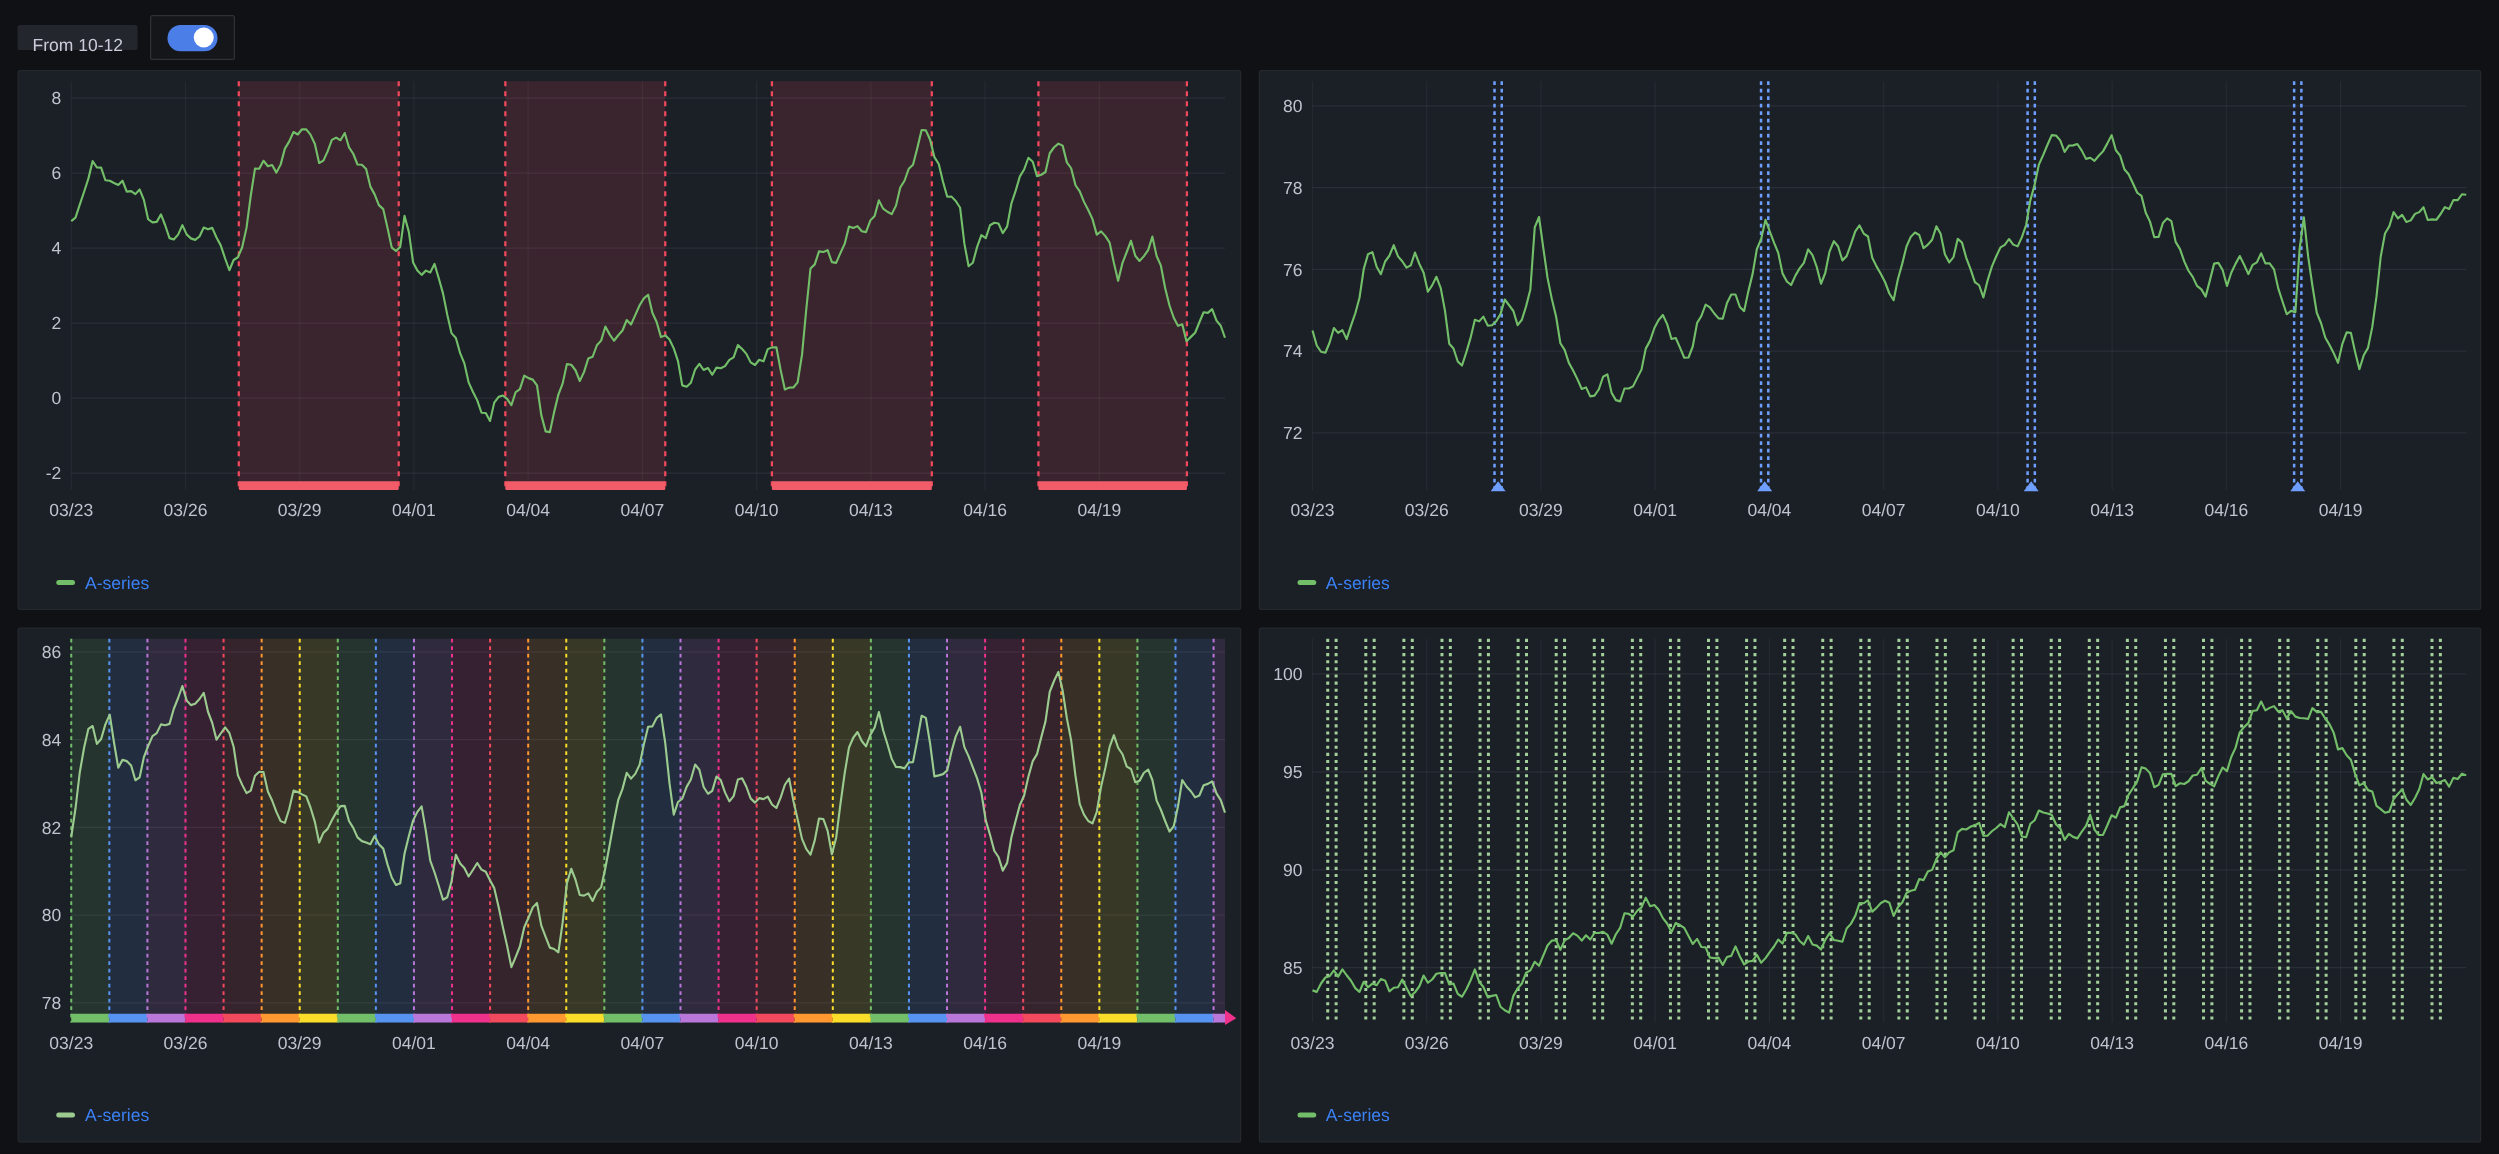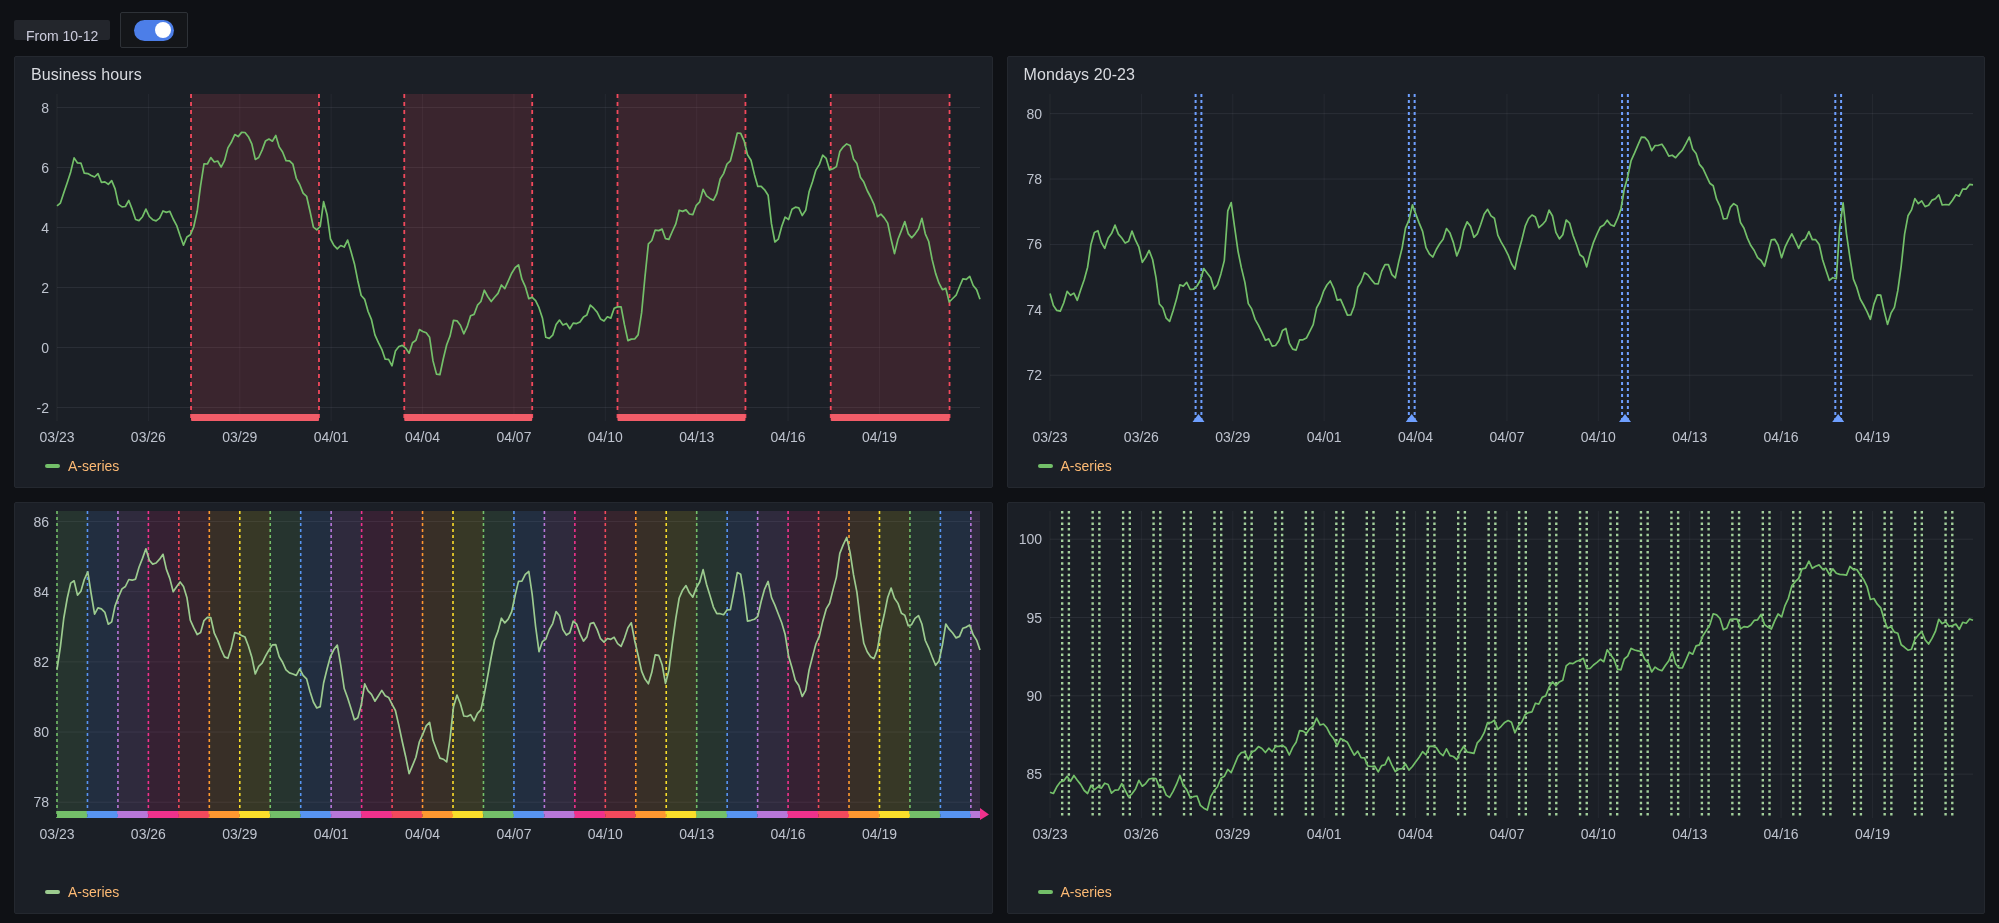--- a/index.html
+++ b/index.html
@@ -9,41 +9,38 @@
   .toggle-box{width:66px;height:34px;border:1px solid #2E3237;border-radius:2px;background:#141619;display:flex;align-items:center;justify-content:center;}
   .toggle-pill{width:40px;height:21px;border-radius:11px;background:#4C7EE8;position:relative;cursor:pointer;}
   .toggle-knob{position:absolute;top:2.5px;right:3px;width:16px;height:16px;border-radius:50%;background:#FFFFFF;}
   .grid{display:grid;grid-template-columns:1fr 1fr;grid-template-rows:432px 412px;gap:14px;padding:0 14px 14px 14px;}
   .panel{background:#1B1F26;border:1px solid #24282F;border-radius:2px;display:flex;flex-direction:column;min-width:0;}
   .panel-header{padding:9px 16px 2px 16px;}
   .panel-header h2{margin:0;font-size:16px;font-weight:500;color:#D9DBE0;letter-spacing:.1px;}
   .chart-wrap{flex:1 1 auto;min-height:0;position:relative;}
   .chart-wrap svg{position:absolute;left:0;top:0;}
   svg text{font-family:"Liberation Sans",sans-serif;font-size:14px;fill:#BEC3CE;}
-  .legend{height:30px;display:flex;align-items:center;gap:8px;padding:0 16px 6px 30px;font-size:14px;color:#fdba74;}
+  .legend{height:30px;display:flex;align-items:center;gap:8px;padding:0 16px 6px 30px;font-size:14px;color:#3b82f6;}
   .legend-marker{display:inline-block;width:15px;height:4px;border-radius:2px;background:#73BF69;}
 </style>
 </head>
 <body>
 
 <div class="page">
   <div class="toolbar">
     <div class="chip">From 10-12</div>
     <div class="toggle-box">
       <div class="toggle-pill" style="background: rgb(76, 126, 232);">
         <div class="toggle-knob"></div>
       </div>
     </div>
   </div>
 
   <div class="grid">
     <section class="panel">
-      <header class="panel-header">
-        <h2>Business hours</h2>
-      </header>
       <div class="chart-wrap">
           <svg width="977" height="365" viewBox="0 0 977 365">
             <line x1="42" y1="8" x2="42" y2="335" stroke="rgba(204,204,220,0.06)" stroke-width="1"></line>
             <line x1="133.38613861386136" y1="8" x2="133.38613861386136" y2="335" stroke="rgba(204,204,220,0.06)" stroke-width="1"></line>
             <line x1="224.77227722772275" y1="8" x2="224.77227722772275" y2="335" stroke="rgba(204,204,220,0.06)" stroke-width="1"></line>
             <line x1="316.15841584158414" y1="8" x2="316.15841584158414" y2="335" stroke="rgba(204,204,220,0.06)" stroke-width="1"></line>
             <line x1="407.5445544554455" y1="8" x2="407.5445544554455" y2="335" stroke="rgba(204,204,220,0.06)" stroke-width="1"></line>
             <line x1="498.9306930693069" y1="8" x2="498.9306930693069" y2="335" stroke="rgba(204,204,220,0.06)" stroke-width="1"></line>
             <line x1="590.3168316831683" y1="8" x2="590.3168316831683" y2="335" stroke="rgba(204,204,220,0.06)" stroke-width="1"></line>
             <line x1="681.7029702970297" y1="8" x2="681.7029702970297" y2="335" stroke="rgba(204,204,220,0.06)" stroke-width="1"></line>
@@ -90,23 +87,20 @@
             <text x="34" y="26.49999999999998" text-anchor="end">8</text>
           </svg>
         </div>
       <div class="legend">
         <span class="legend-marker" style="background: rgb(115, 191, 105);"></span>
         <span>A-series</span>
       </div>
     </section>
 
     <section class="panel">
-      <header class="panel-header">
-        <h2>Mondays 20-23</h2>
-      </header>
       <div class="chart-wrap">
           <svg width="977" height="365" viewBox="0 0 977 365">
             <line x1="42" y1="8" x2="42" y2="335" stroke="rgba(204,204,220,0.06)" stroke-width="1"></line>
             <line x1="133.38613861386136" y1="8" x2="133.38613861386136" y2="335" stroke="rgba(204,204,220,0.06)" stroke-width="1"></line>
             <line x1="224.77227722772275" y1="8" x2="224.77227722772275" y2="335" stroke="rgba(204,204,220,0.06)" stroke-width="1"></line>
             <line x1="316.15841584158414" y1="8" x2="316.15841584158414" y2="335" stroke="rgba(204,204,220,0.06)" stroke-width="1"></line>
             <line x1="407.5445544554455" y1="8" x2="407.5445544554455" y2="335" stroke="rgba(204,204,220,0.06)" stroke-width="1"></line>
             <line x1="498.9306930693069" y1="8" x2="498.9306930693069" y2="335" stroke="rgba(204,204,220,0.06)" stroke-width="1"></line>
             <line x1="590.3168316831683" y1="8" x2="590.3168316831683" y2="335" stroke="rgba(204,204,220,0.06)" stroke-width="1"></line>
             <line x1="681.7029702970297" y1="8" x2="681.7029702970297" y2="335" stroke="rgba(204,204,220,0.06)" stroke-width="1"></line>

